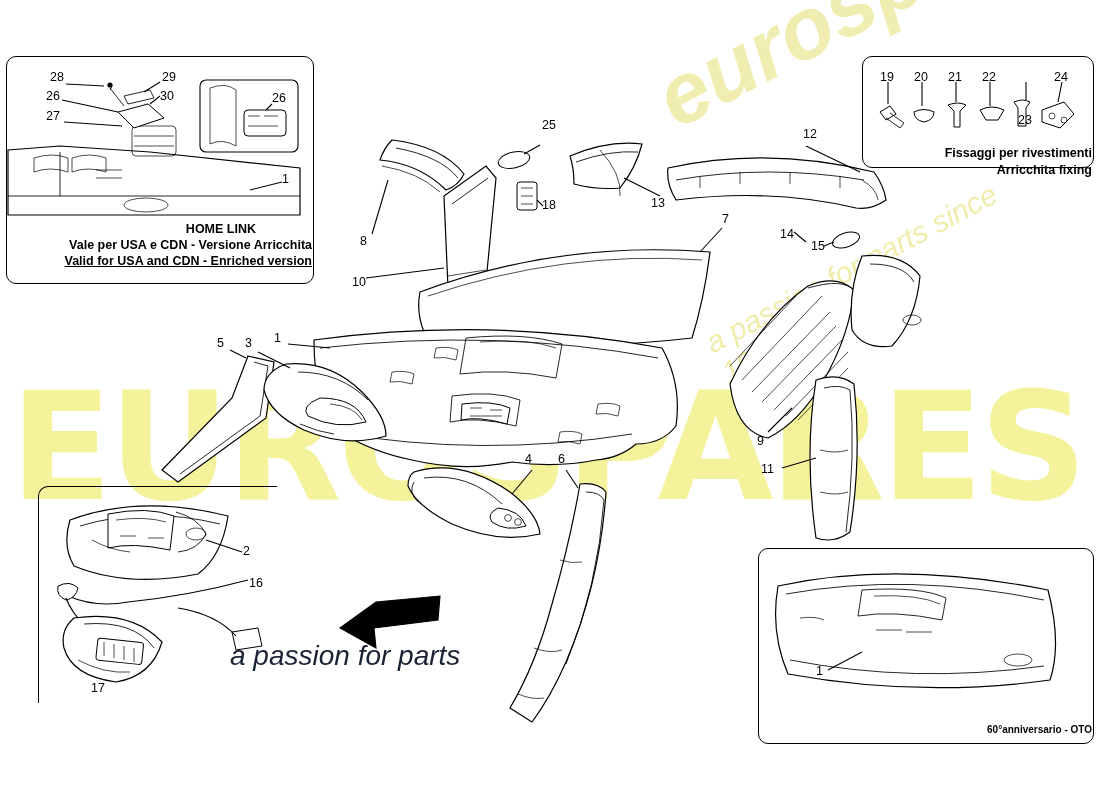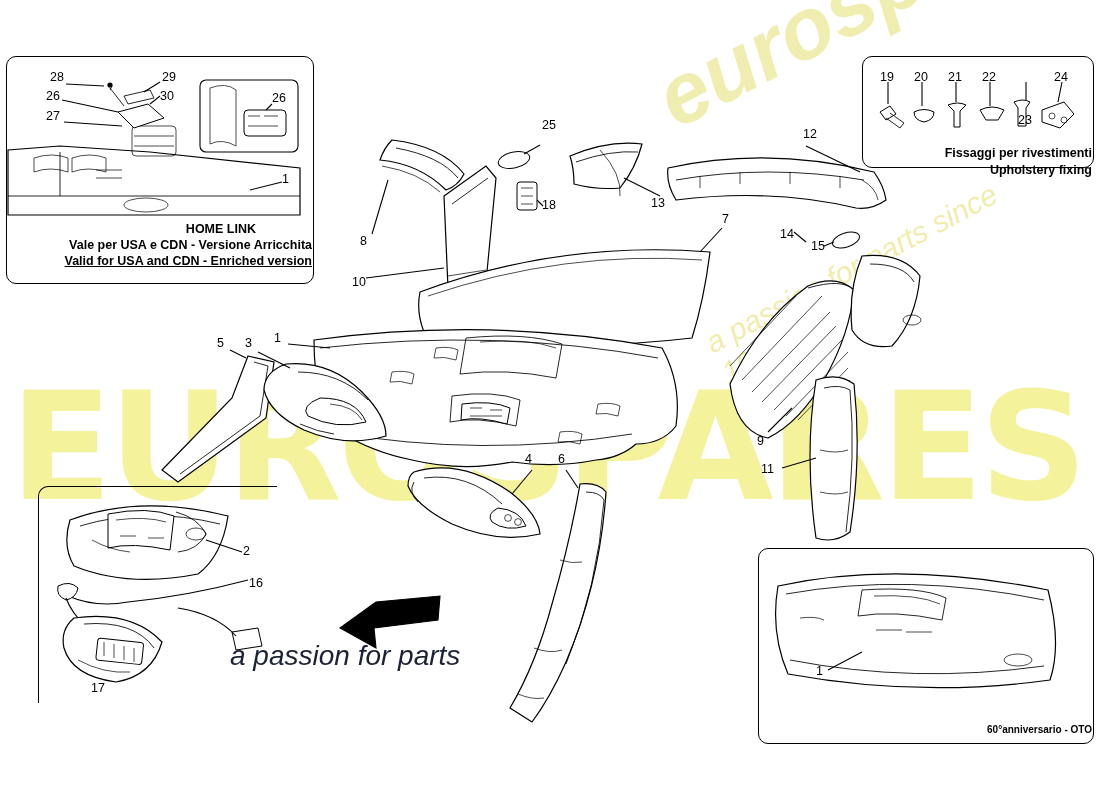--- a/index.html
+++ b/index.html
@@ -271,21 +271,21 @@
 
   </svg>
 
   <div class="box" style="left:6px;top:56px;width:306px;height:226px;"></div>
   <div class="boxlabel" style="left:6px;top:222px;width:250px;">HOME LINK</div>
   <div class="boxlabel" style="left:6px;top:238px;width:306px;font-weight:bold;">Vale per USA e CDN - Versione Arricchita</div>
   <div class="boxlabel" style="left:6px;top:254px;width:306px;font-weight:bold;text-decoration:underline;">Valid for USA and CDN - Enriched version</div>
 
   <div class="box" style="left:862px;top:56px;width:230px;height:110px;"></div>
   <div class="boxlabel" style="left:862px;top:146px;width:230px;">Fissaggi per rivestimenti</div>
-  <div class="boxlabel" style="left:862px;top:163px;width:230px;">Upholstery fixing</div>
+  <div class="boxlabel" style="left:862px;top:163px;width:230px;">Arricchita fixing</div>
 
   <div class="box" style="left:758px;top:548px;width:334px;height:194px;"></div>
   <div class="boxlabel" style="left:758px;top:722px;width:334px;font-size:10px;">60°anniversario - OTO</div>
 
   <div class="box" style="left:38px;top:486px;width:238px;height:216px;border-right:none;border-bottom:none;
               border-radius:10px 0 0 0;"></div>
 
   <div class="num" style="left:50px;top:70px;">28</div>
   <div class="num" style="left:162px;top:70px;">29</div>
   <div class="num" style="left:46px;top:89px;">26</div>

